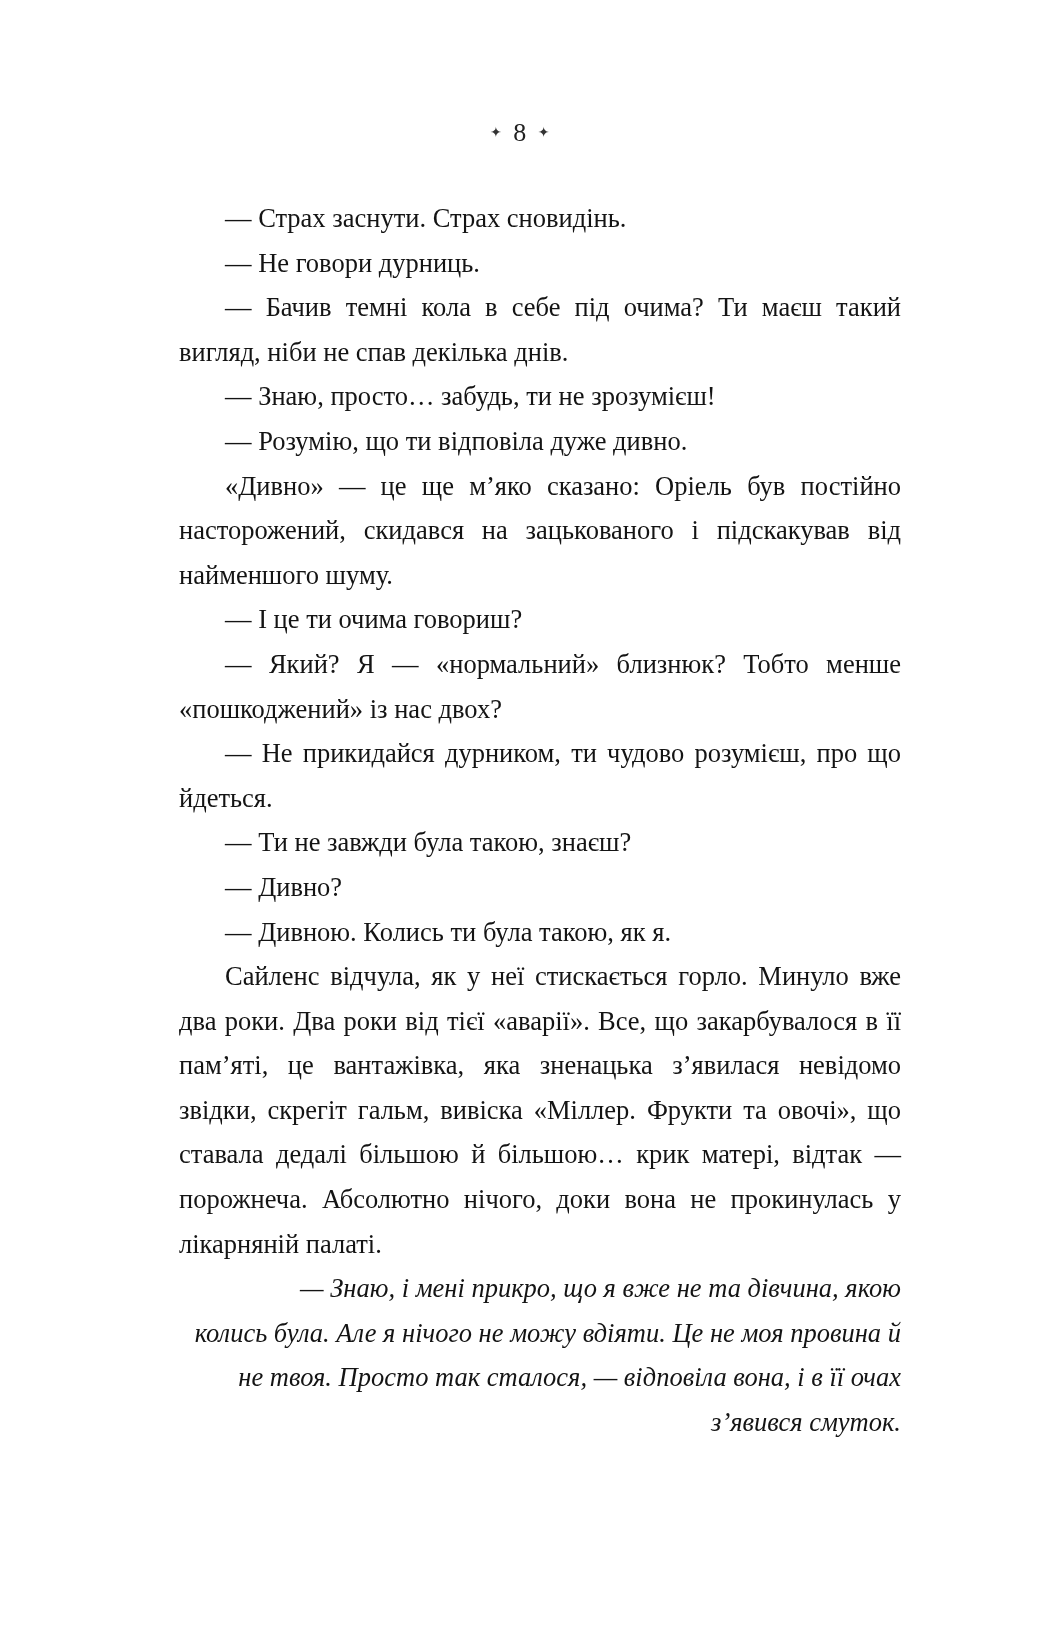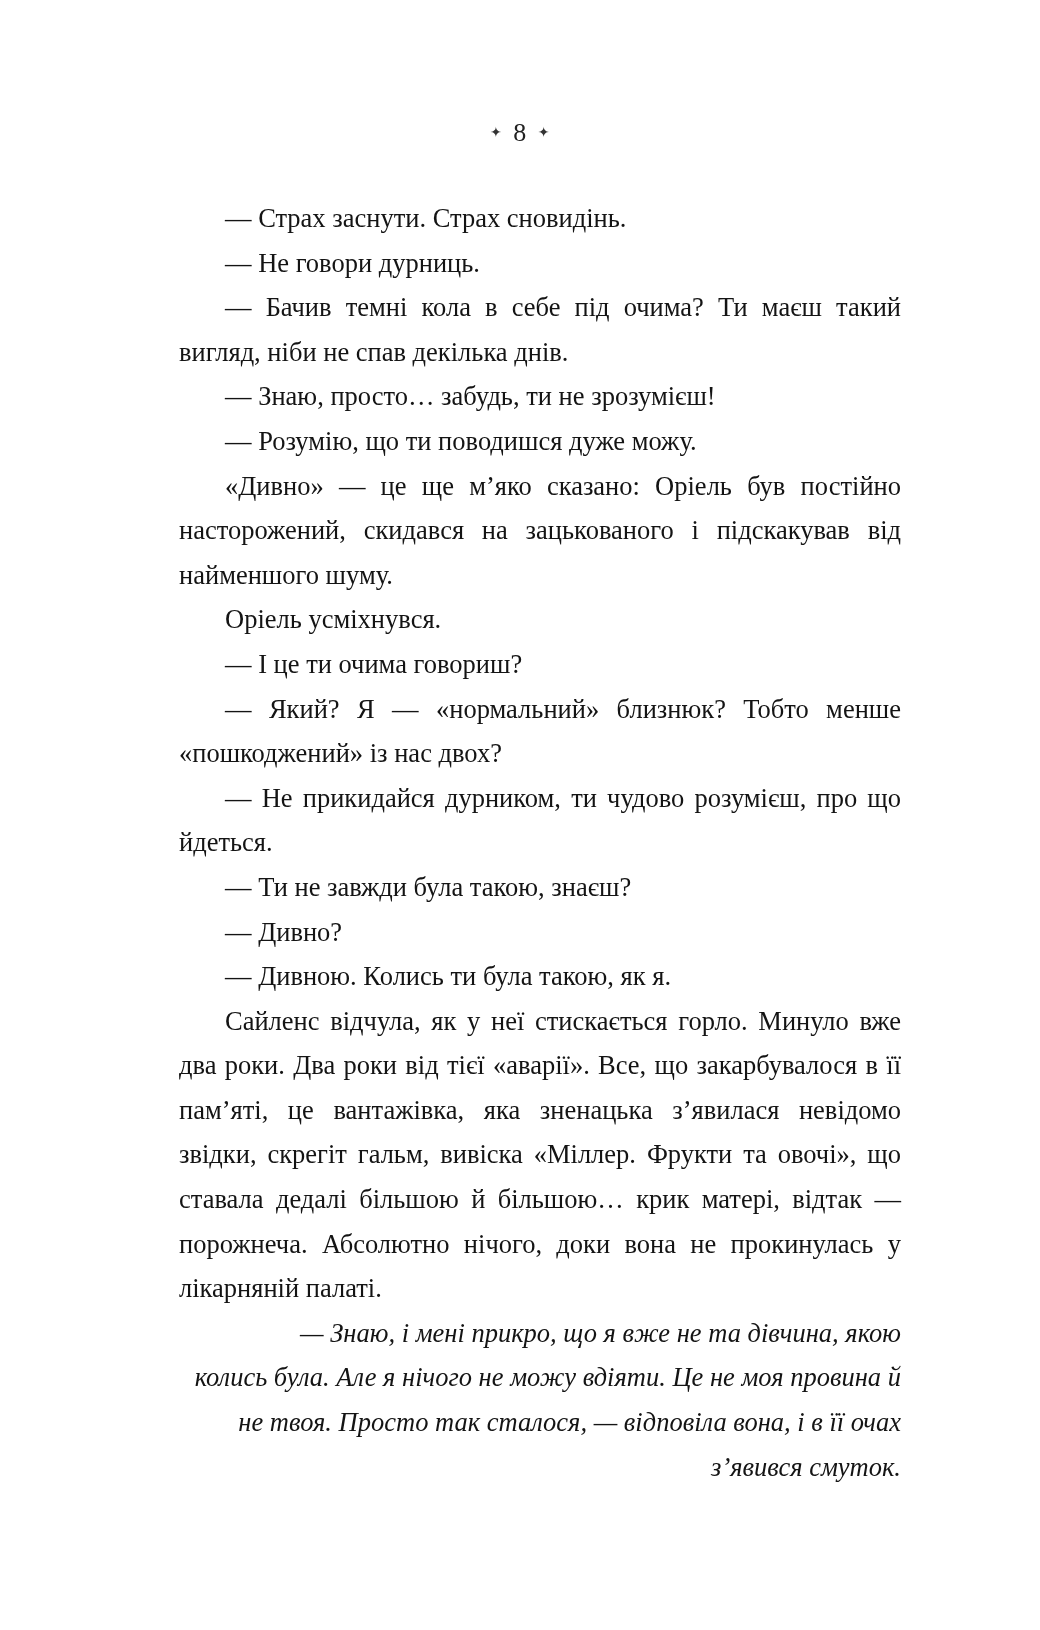--- a/index.html
+++ b/index.html
@@ -70,23 +70,22 @@
 
   <div class="folio">
     <span class="orn">✦</span><span class="num">8</span><span class="orn">✦</span>
   </div>
 
   <div class="textblock">
     <p class="para">— Страх заснути. Страх сновидінь.</p>
     <p class="para">— Не говори дурниць.</p>
     <p class="para">— Бачив темні кола в себе під очима? Ти маєш такий вигляд, ніби не спав декілька днів.</p>
     <p class="para">— Знаю, просто… забудь, ти не зрозумієш!</p>
-    <p class="para">— Розумію, що ти поводишся дуже можу.</p>
+    <p class="para">— Розумію, що ти відповіла дуже дивно.</p>
     <p class="para">«Дивно» — це ще м’яко сказано: Оріель був постійно насторожений, скидався на зацькованого і підскакував від найменшого шуму.</p>
-    <p class="para">Оріель усміхнувся.</p>
     <p class="para">— І це ти очима говориш?</p>
     <p class="para">— Який? Я — «нормальний» близнюк? Тобто менше «пошкоджений» із нас двох?</p>
     <p class="para">— Не прикидайся дурником, ти чудово розумієш, про що йдеться.</p>
     <p class="para">— Ти не завжди була такою, знаєш?</p>
     <p class="para">— Дивно?</p>
     <p class="para">— Дивною. Колись ти була такою, як я.</p>
     <p class="para">Сайленс відчула, як у неї стискається горло. Минуло вже два роки. Два роки від тієї «аварії». Все, що закарбувалося в її пам’яті, це вантажівка, яка зненацька з’явилася невідомо звідки, скрегіт гальм, вивіска «Міллер. Фрукти та овочі», що ставала дедалі більшою й більшою… крик матері, відтак — порожнеча. Абсолютно нічого, доки вона не прокинулась у лікарняній палаті.</p>
     <p class="para">— Знаю, і мені прикро, що я вже не та дівчина, якою колись була. Але я нічого не можу вдіяти. Це не моя провина й не твоя. Просто так сталося, — відповіла вона, і в її очах з’явився смуток.</p>
   </div>
 

